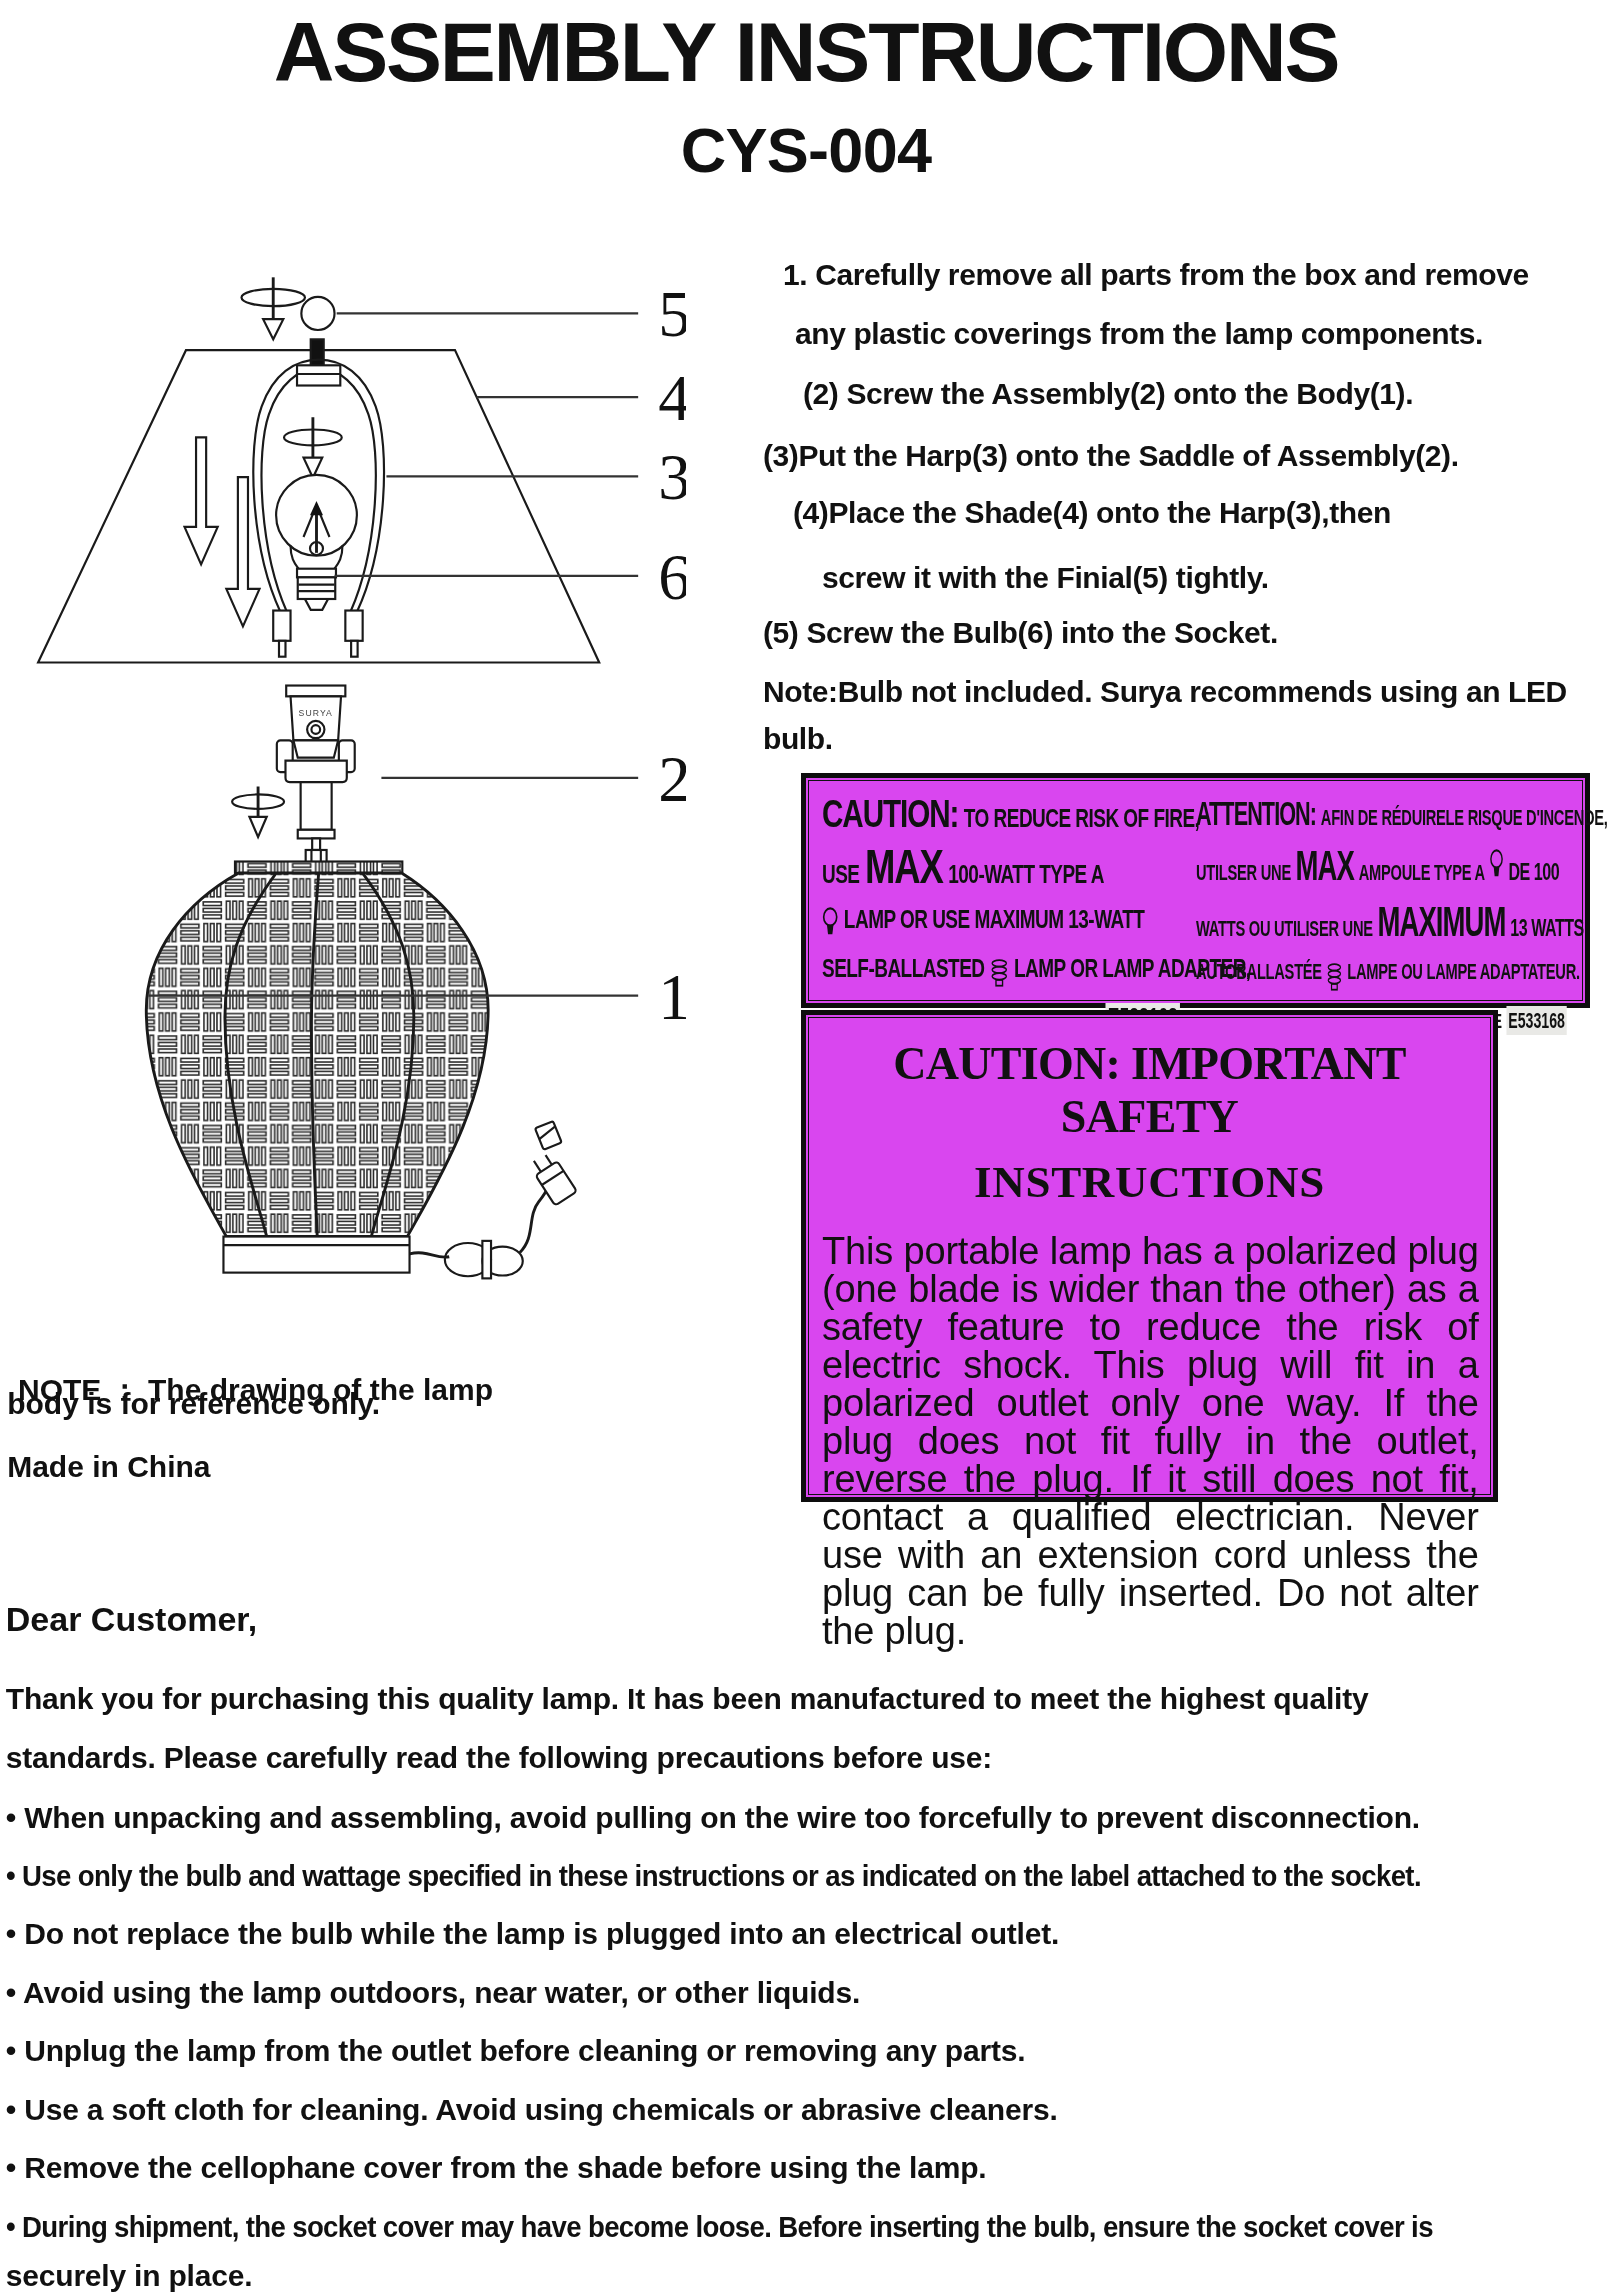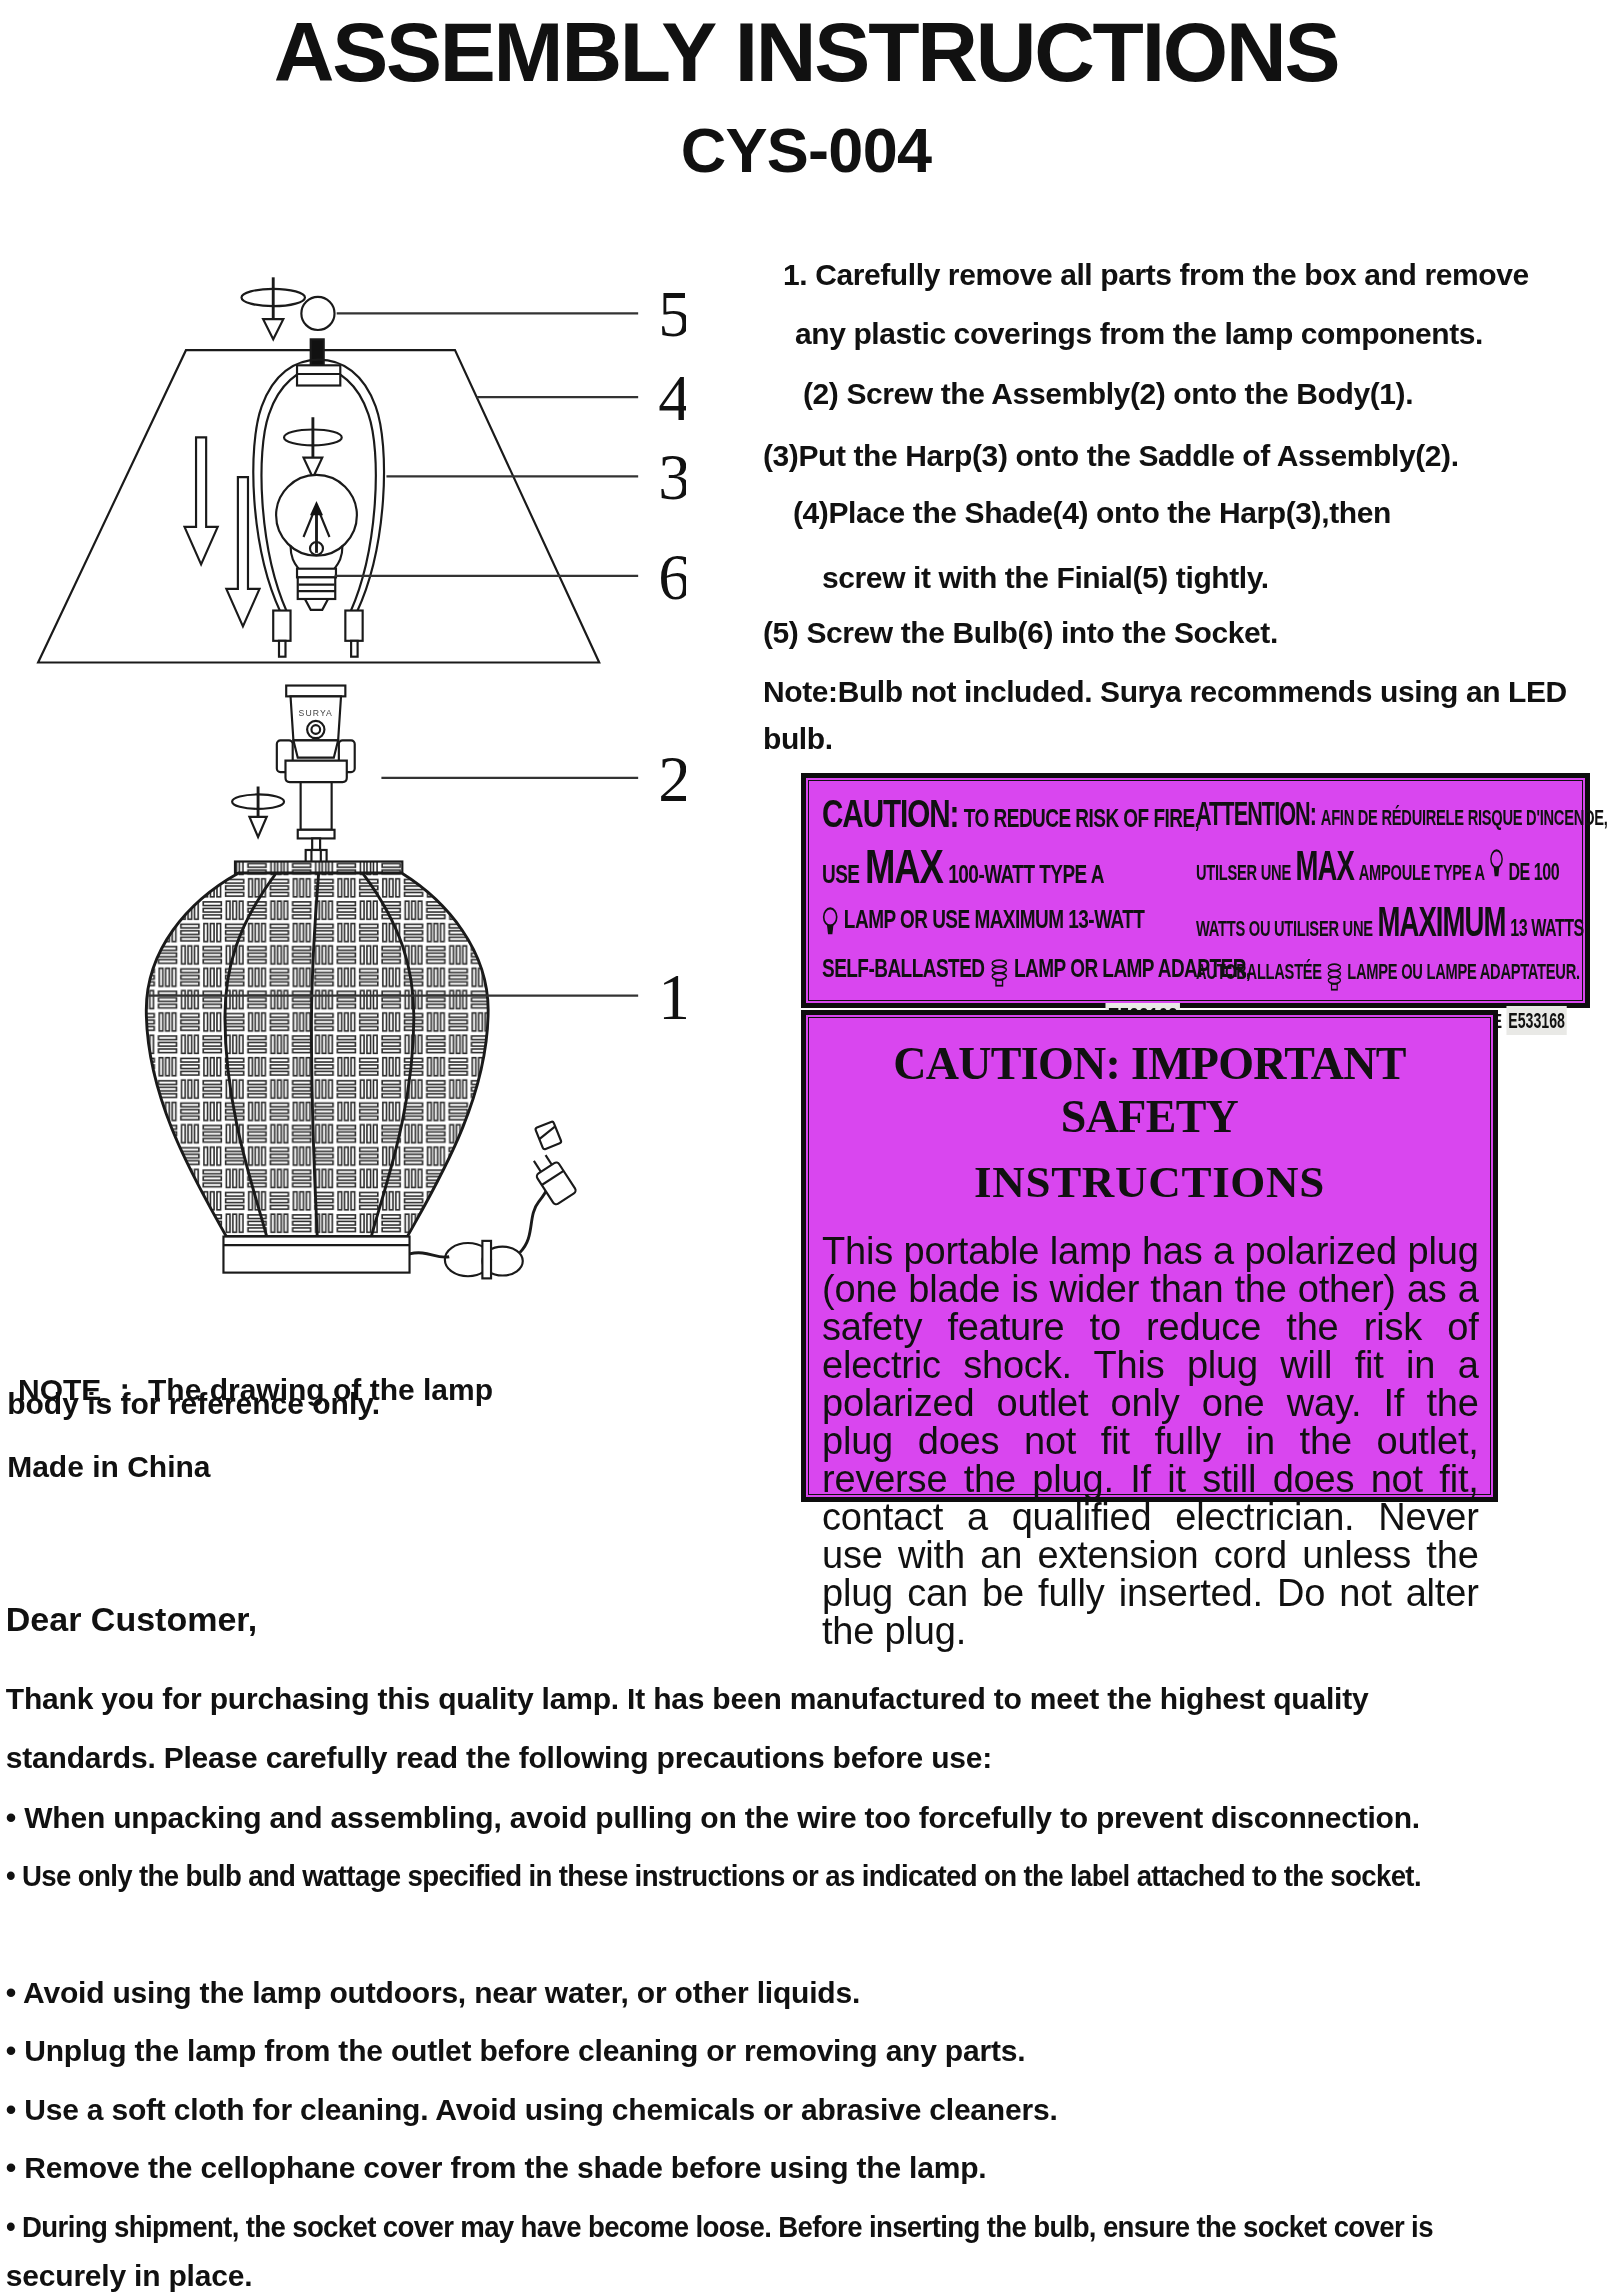--- a/index.html
+++ b/index.html
@@ -290,20 +290,21 @@
 
   <div class="abs note-line" style="left:18px;top:1322px;margin-top:48px;">NOTE ：  The drawing of the lamp</div>
   <div class="abs note-line" style="left:7.2px;top:1387px;">body is for reference only.</div>
   <div class="abs note-line" style="left:7.2px;top:1450px;">Made in China</div>
 
   <div class="abs cust-sal" style="left:5.8px;top:1600px;">Dear Customer,</div>
   <div class="abs cust-line" style="left:5.8px;top:1682px;">Thank you for purchasing this quality lamp. It has been manufactured to meet the highest quality</div>
   <div class="abs cust-line" style="left:5.8px;top:1741px;">standards. Please carefully read the following precautions before use:</div>
   <div class="abs cust-line" style="left:5.8px;top:1801px;">• When unpacking and assembling, avoid pulling on the wire too forcefully to prevent disconnection.</div>
   <div class="abs cust-line fit" style="left:5.8px;top:1859px;">• Use only the bulb and wattage specified in these instructions or as indicated on the label attached to the socket.</div>
+  <div class="abs cust-line" style="left:5.8px;top:1917px;">• Do not replace the bulb while the lamp is plugged into an electrical outlet.</div>
   <div class="abs cust-line" style="left:5.8px;top:1976px;">• Avoid using the lamp outdoors, near water, or other liquids.</div>
   <div class="abs cust-line" style="left:5.8px;top:2034px;">• Unplug the lamp from the outlet before cleaning or removing any parts.</div>
   <div class="abs cust-line" style="left:5.8px;top:2093px;">• Use a soft cloth for cleaning. Avoid using chemicals or abrasive cleaners.</div>
   <div class="abs cust-line" style="left:5.8px;top:2151px;">• Remove the cellophane cover from the shade before using the lamp.</div>
   <div class="abs cust-line fit" style="left:5.8px;top:2210px;">• During shipment, the socket cover may have become loose. Before inserting the bulb, ensure the socket cover is</div>
   <div class="abs cust-line" style="left:5.8px;top:2259px;">securely in place.</div>
 
 </div>
 
 

